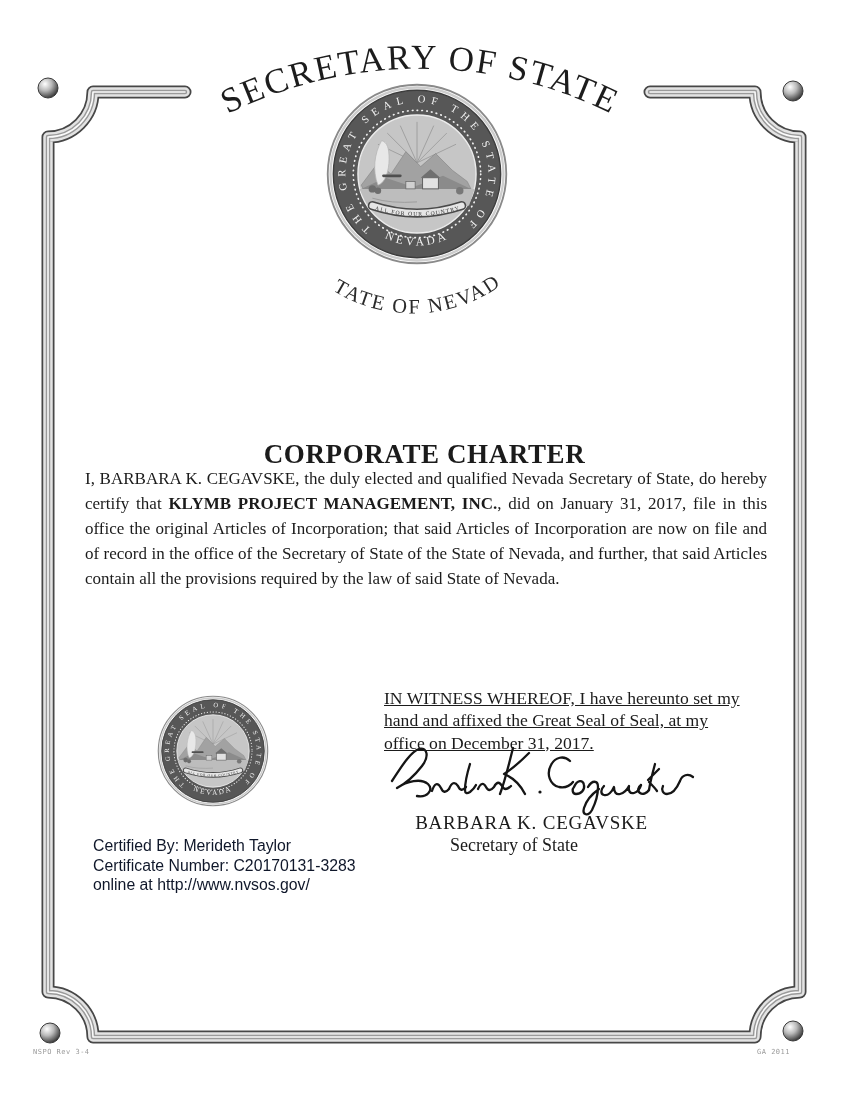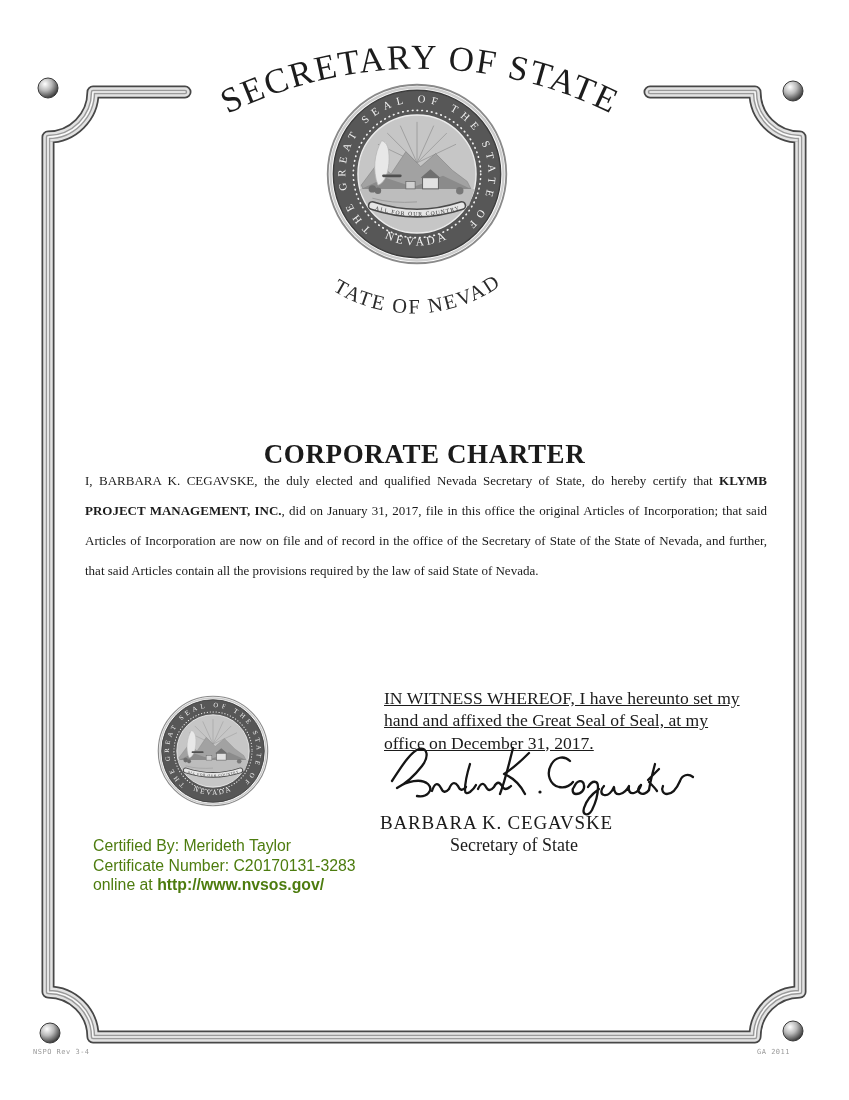--- a/index.html
+++ b/index.html
@@ -8,41 +8,41 @@
     background:#ffffff;overflow:hidden;color:#1b1b1b;
     font-family:"Liberation Serif","DejaVu Serif",serif;
   }
   .overlay-svg{position:absolute;left:0;top:0;width:849px;height:1100px;}
   .doc-title{
     position:absolute;left:0;right:0;top:422px;text-align:center;
     font-size:27px;font-weight:bold;letter-spacing:.6px;margin-top:17px;
   }
   .body-par{
     position:absolute;left:85px;top:466px;width:682px;margin:0;
-    font-size:13px;line-height:30px;text-align:justify;
+    font-size:17px;line-height:25px;text-align:justify;
   }
   .body-par .co{font-weight:bold;}
   .witness{
     position:absolute;left:384px;top:687px;width:410px;
     font-size:17.6px;line-height:22.3px;text-decoration:underline;
   }
   .signer-name{
-    position:absolute;left:380px;top:812px;width:268px;text-align:left;
+    position:absolute;left:380px;top:812px;width:268px;text-align:right;
     font-size:19px;letter-spacing:.8px;
   }
   .signer-title{
     position:absolute;left:380px;top:835px;width:268px;text-align:center;
     font-size:18px;
   }
   .cert-info{
     position:absolute;left:93px;top:836px;
     font-family:"Liberation Sans","DejaVu Sans",sans-serif;
-    font-size:15.8px;line-height:19.5px;color:#4d7c0f;
+    font-size:15.8px;line-height:19.5px;color:#0f172a;
   }
-  .cert-info .b{font-weight:bold;text-align:center;}
+  .cert-info .b{font-weight:normal;text-align:center;}
   .corner-code{
     position:absolute;top:1048px;
     font-family:"DejaVu Sans Mono",monospace;
     font-size:7px;color:#9a9a9a;letter-spacing:.5px;
   }
   .corner-code.left{left:33px;}
   .corner-code.right{left:757px;}
 </style>
 </head>
 <body>

